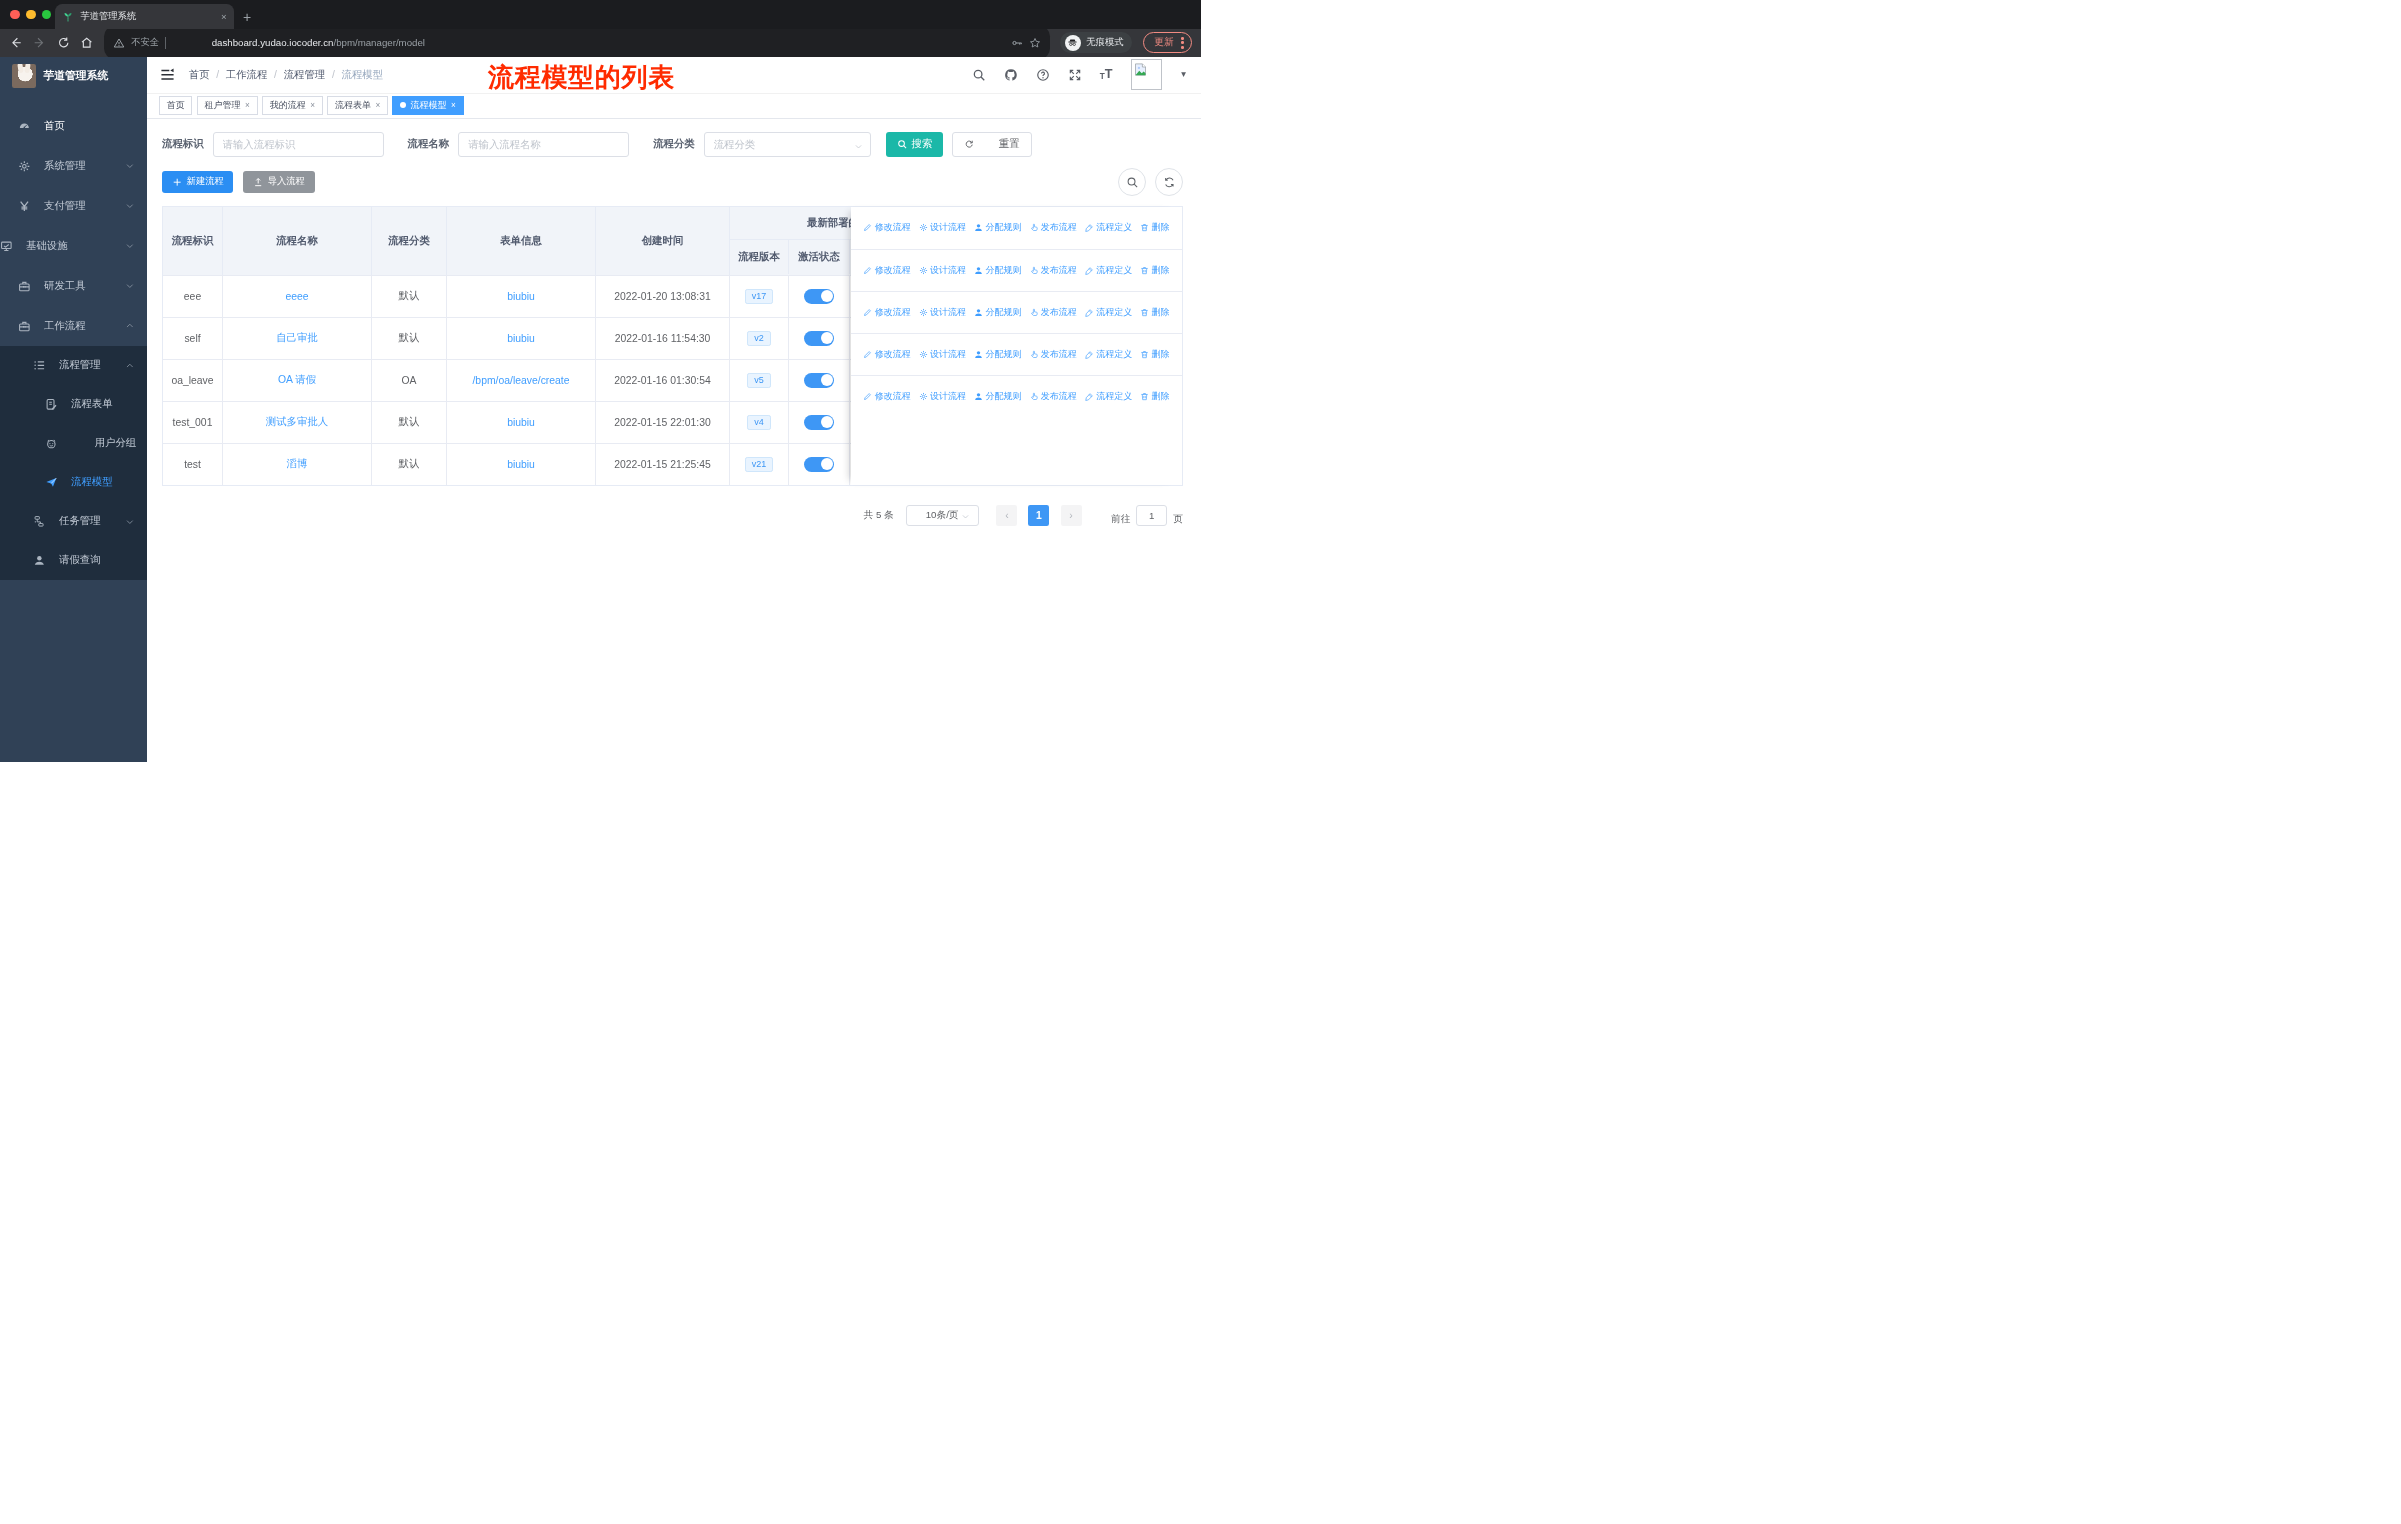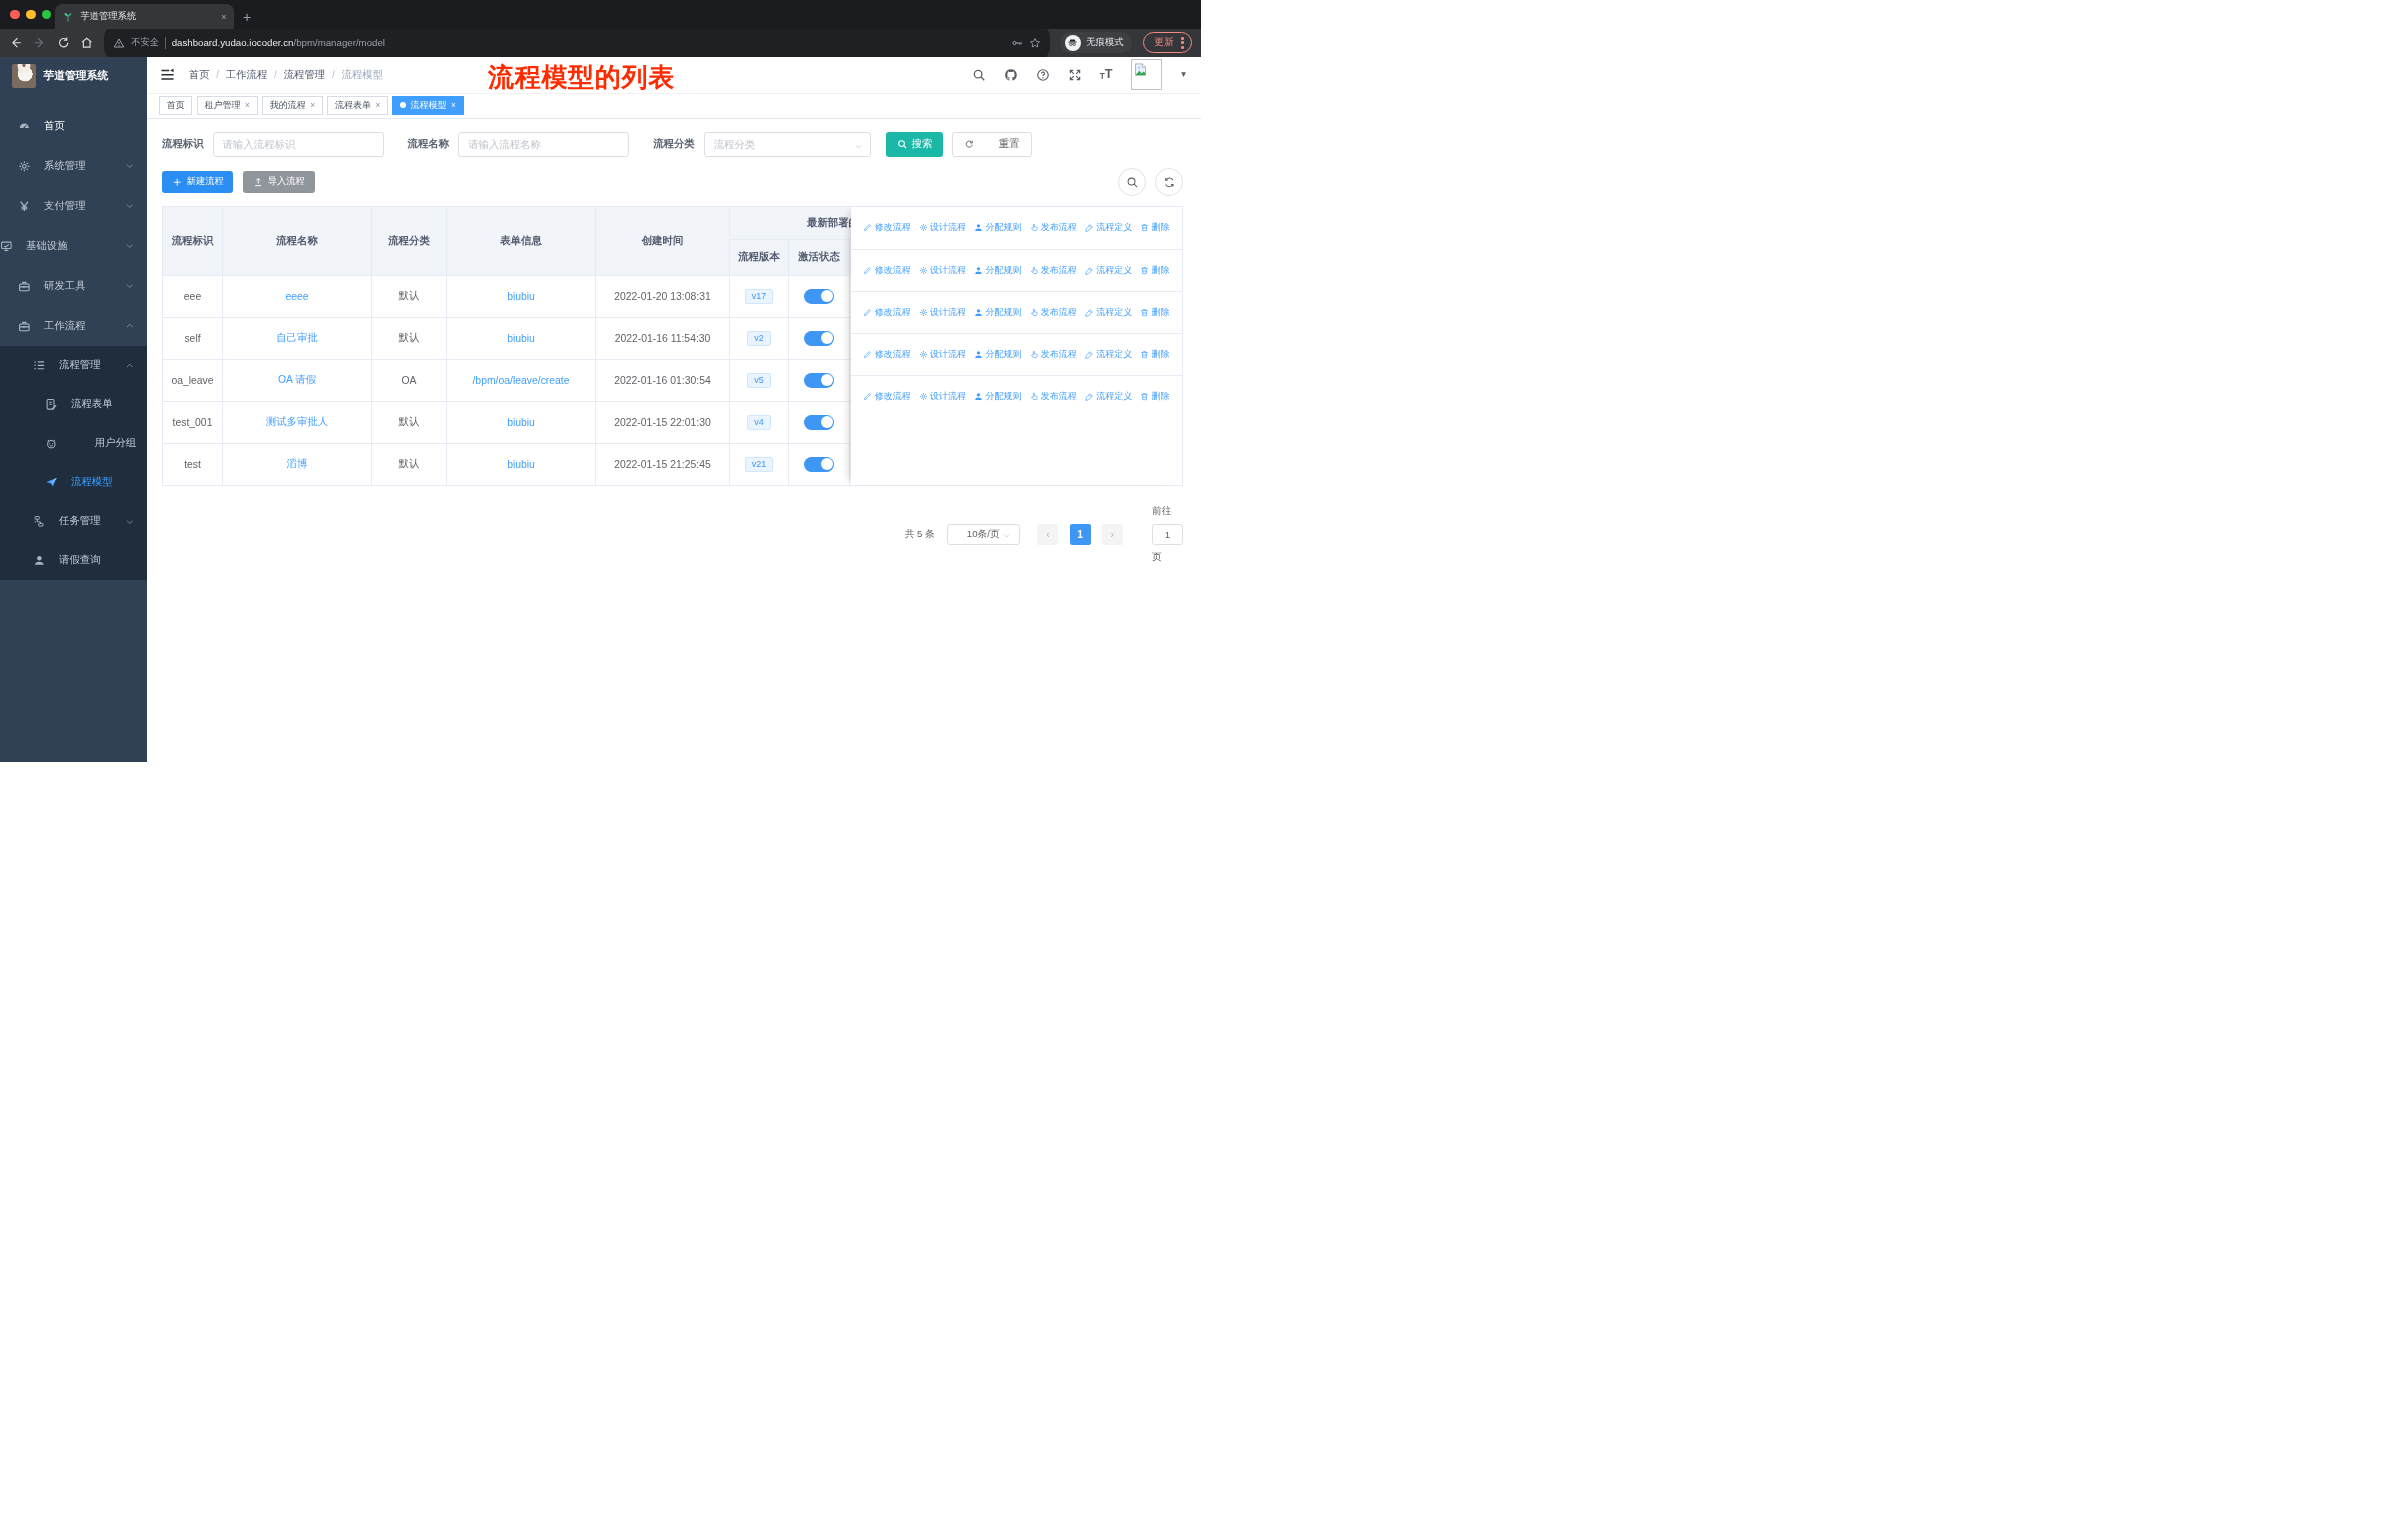--- a/index.html
+++ b/index.html
@@ -18,21 +18,21 @@
   .tab-close { color:#9aa0a6; font-size:9.7px; cursor:default; }
   .newtab { color:#9aa0a6; font-size:14px; margin:0 0 4.5px 9px; }
   .toolbar { height:27.5px; background:#35363a; display:flex; align-items:center; padding:0 9px; gap:10.4px; flex:none; }
   .nav-ic { width:13.4px; height:13.4px; color:#dfe1e5; flex:none; }
   .nav-ic.dim { color:#6e7175; }
   .nav-ic svg { width:100%; height:100%; }
   .urlbar { flex:1; height:33px; background:#1f2023; border-radius:10.4px; display:flex; align-items:center;
             padding:0 9px; gap:6px; color:#9aa0a6; font-size:9.3px; }
   .urlbar .sep { width:0.7px; height:12px; background:#5f6368; }
   .url-text { flex:1; font-size:9.7px; white-space:nowrap; overflow:hidden; }
-  .url-domain { color:#e8eaed; }
+  .url-domain { color:#e8eaed;margin-left:40px; }
   .url-path { color:#9aa0a6; }
   .mini-ic { width:12px; height:12px; color:#9aa0a6; }
   .mini-ic svg{ width:100%; height:100%; }
   .incog { height:21px; background:#3c4043; border-radius:10.4px; color:#e8eaed; display:flex; align-items:center;
            gap:5.2px; padding:0 9px 0 4.5px; font-size:9.3px; flex:none; }
   .incog .face { width:16.4px; height:16.4px; background:#f1f3f4; border-radius:50%; color:#202124; display:flex; align-items:center; justify-content:center; }
   .incog .face svg{ width:11px; height:11px; }
   .update { height:21px; border:1.1px solid #f28b82; border-radius:11px; color:#f28b82; display:flex; align-items:center;
             gap:7.4px; padding:0 7.4px 0 10.4px; font-size:9.7px; flex:none; }
   .vdots { display:flex; flex-direction:column; gap:1.9px; }
@@ -147,21 +147,21 @@
 
   
   .pagination { width:1021px; margin-top:19.4px; display:flex; align-items:center; justify-content:flex-end; gap:7.4px;
                 font-size:9.7px; color:#606266; }
   .psize { position:relative; width:73px; height:21px; border:0.7px solid #dcdfe6; border-radius:3px; display:flex;
            align-items:center; justify-content:center; color:#606266; margin:0 10.4px 0 4.5px; }
   .psize .sel-arrow { top:6px; }
   .pbtn { width:21px; height:21px; border-radius:2.2px; background:#f4f4f5; color:#b3b7bd; display:flex; align-items:center;
           justify-content:center; font-size:10.4px; cursor:pointer; }
   .pbtn.cur { background:#3e97f5; color:#fff; font-weight:700; margin:0 3.7px; }
-  .goto { display:flex; align-items:flex-start; gap:6px; margin-left:22px;flex-direction:column; }
+  .goto { display:flex; align-items:flex-end; gap:6px; margin-left:22px; }
   .goto input { width:31px; height:21px; border:0.7px solid #dcdfe6; border-radius:3px; text-align:center; font-size:9.7px;
                 color:#606266; font-family:inherit; outline:none; }
 </style>
 </head>
 <body>
 
 <div class="screen">
 
   <div class="tabstrip">
     <div class="win-dots">

